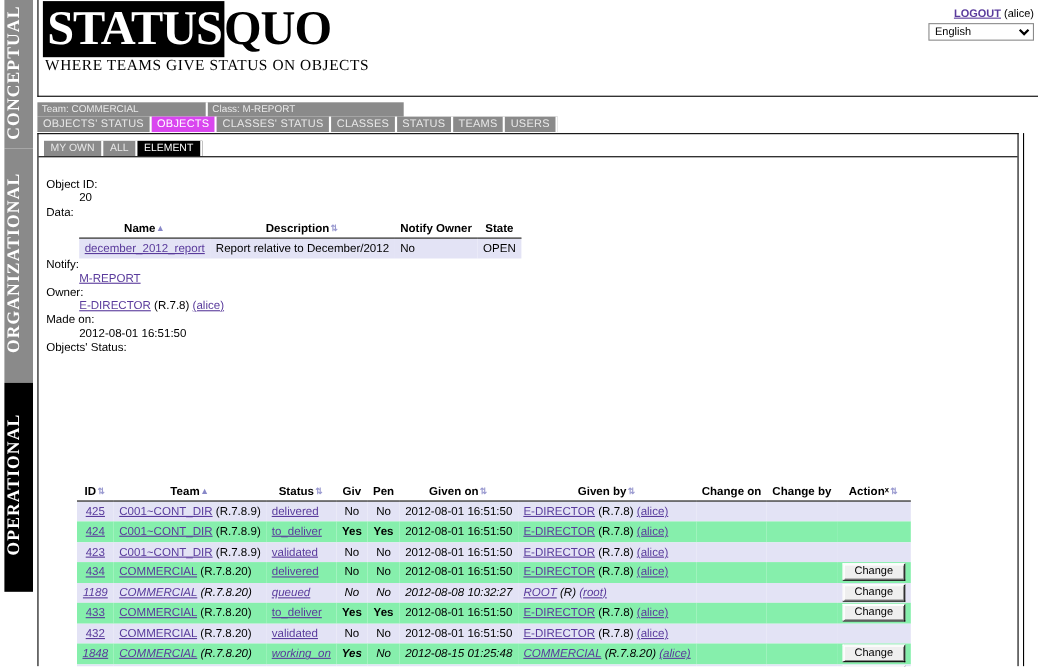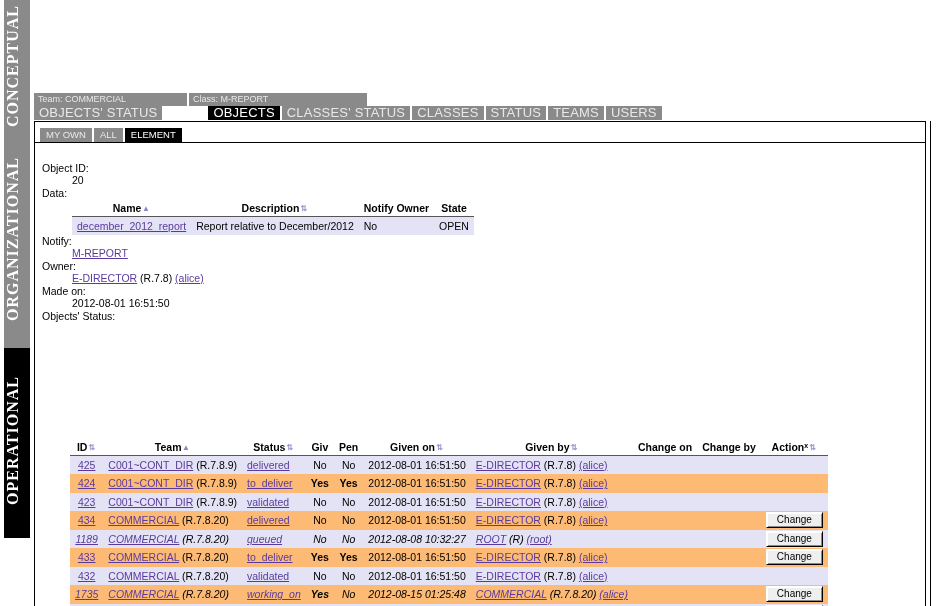--- a/index.html
+++ b/index.html
@@ -123,29 +123,29 @@
   
   #navbar {
     position: absolute;
     left: 34px; top: 106px;
     height: 14px;
     display: flex;
   }
   .nav-tab {
     background: #8a8a8a;
     color: #e8e8e8;
-    font-size: 13px;
+    font-size: 10px;
     line-height: 14px;
     padding: 0 5px;
     white-space: nowrap;
     border-right: 2px solid #ffffff;
     cursor: pointer;
     letter-spacing: 0.2px;
   }
-  .nav-tab.active { background: #000000; color: #ffffff; margin-left: 44px; }
+  .nav-tab.active { background: #d946ef; color: #ffffff; }
 
   
   #panel {
     position: absolute;
     left: 34px; top: 121px;
     width: 892px; height: 485px;
     border: 1px solid #000;
     border-bottom: none;
     background: #fff;
   }
@@ -242,21 +242,21 @@
 
   
   #status-wrap {
     position: absolute;
     left: 35px; top: 318px;
     width: 750px;
   }
   #status-table { width: 750px; }
   #status-table th { border-bottom: 1px solid #555; }
   #status-table tr.r-odd td { background: #e3e3f5; }
-  #status-table tr.r-even td { background: #fdba74; }
+  #status-table tr.r-even td { background: #86efac; }
   #status-table td { font-size: 10.5px; height: 18.5px; padding: 0 5px; }
   #status-table td.c-id { text-align: center; width: 34px; }
   #status-table td.c-team { text-align: left; width: 148px; }
   #status-table td.c-status { text-align: left; width: 58px; margin-left: 12px; }
   #status-table td.c-giv,
   #status-table td.c-pen { text-align: center; width: 30px; }
   #status-table td.c-given-on { text-align: center; width: 112px; }
   #status-table td.c-given-by { text-align: left; width: 160px; }
   #status-table td.c-change-on { width: 62px; }
   #status-table td.c-change-by { width: 62px; }
@@ -280,20 +280,35 @@
 <body>
 
 <div id="page">
 
   <div id="rail">
       <div class="rail-seg gray" style="top: 0px; height: 135px;">CONCEPTUAL</div>
       <div class="rail-seg gray" style="top: 135px; height: 213px;">ORGANIZATIONAL</div>
       <div class="rail-seg black" style="top: 348px; height: 190px;">OPERATIONAL</div>
     </div>
 
+  <div id="banner">
+    <div id="logo">
+      <span class="inv">STATUS</span><span class="plain">QUO</span>
+    </div>
+    <div id="tagline">WHERE TEAMS GIVE STATUS ON OBJECTS</div>
+    <div id="userbox">
+      <div id="logout-line">
+        <span id="logout-link">LOGOUT</span>
+        <span id="logout-user">(alice)</span>
+      </div>
+      <select id="lang-select">
+        <option>English</option>
+      </select>
+    </div>
+  </div>
 
   <div id="ctxbar">
     <div class="ctx-cell c1">Team: COMMERCIAL</div>
     <div class="ctx-cell c2">Class: M-REPORT</div>
   </div>
 
   <div id="navbar">
       <div class="nav-tab">OBJECTS' STATUS</div>
       <div class="nav-tab active">OBJECTS</div>
       <div class="nav-tab">CLASSES' STATUS</div>
@@ -451,21 +466,21 @@
               <td class="c-status"><span class="lnk">validated</span></td>
               <td class="c-giv"><span class="">No</span></td>
               <td class="c-pen"><span class="">No</span></td>
               <td class="c-given-on">2012-08-01 16:51:50</td>
               <td class="c-given-by"><span class="lnk">E-DIRECTOR</span><span> (R.7.8) </span><span class="lnk">(alice)</span></td>
               <td class="c-change-on"></td>
               <td class="c-change-by"></td>
               <td class="c-action"></td>
             </tr>
             <tr class="r-even italic">
-              <td class="c-id"><span class="lnk">1735</span></td>
+              <td class="c-id"><span class="lnk">1848</span></td>
               <td class="c-team"><span class="lnk">COMMERCIAL</span><span> (R.7.8.20)</span></td>
               <td class="c-status"><span class="lnk">working_on</span></td>
               <td class="c-giv"><span class="yes">Yes</span></td>
               <td class="c-pen"><span class="">No</span></td>
               <td class="c-given-on">2012-08-15 01:25:48</td>
               <td class="c-given-by"><span class="lnk">COMMERCIAL</span><span> (R.7.8.20) </span><span class="lnk">(alice)</span></td>
               <td class="c-change-on"></td>
               <td class="c-change-by"></td>
               <td class="c-action"><button class="btn-change">Change</button></td>
             </tr>

